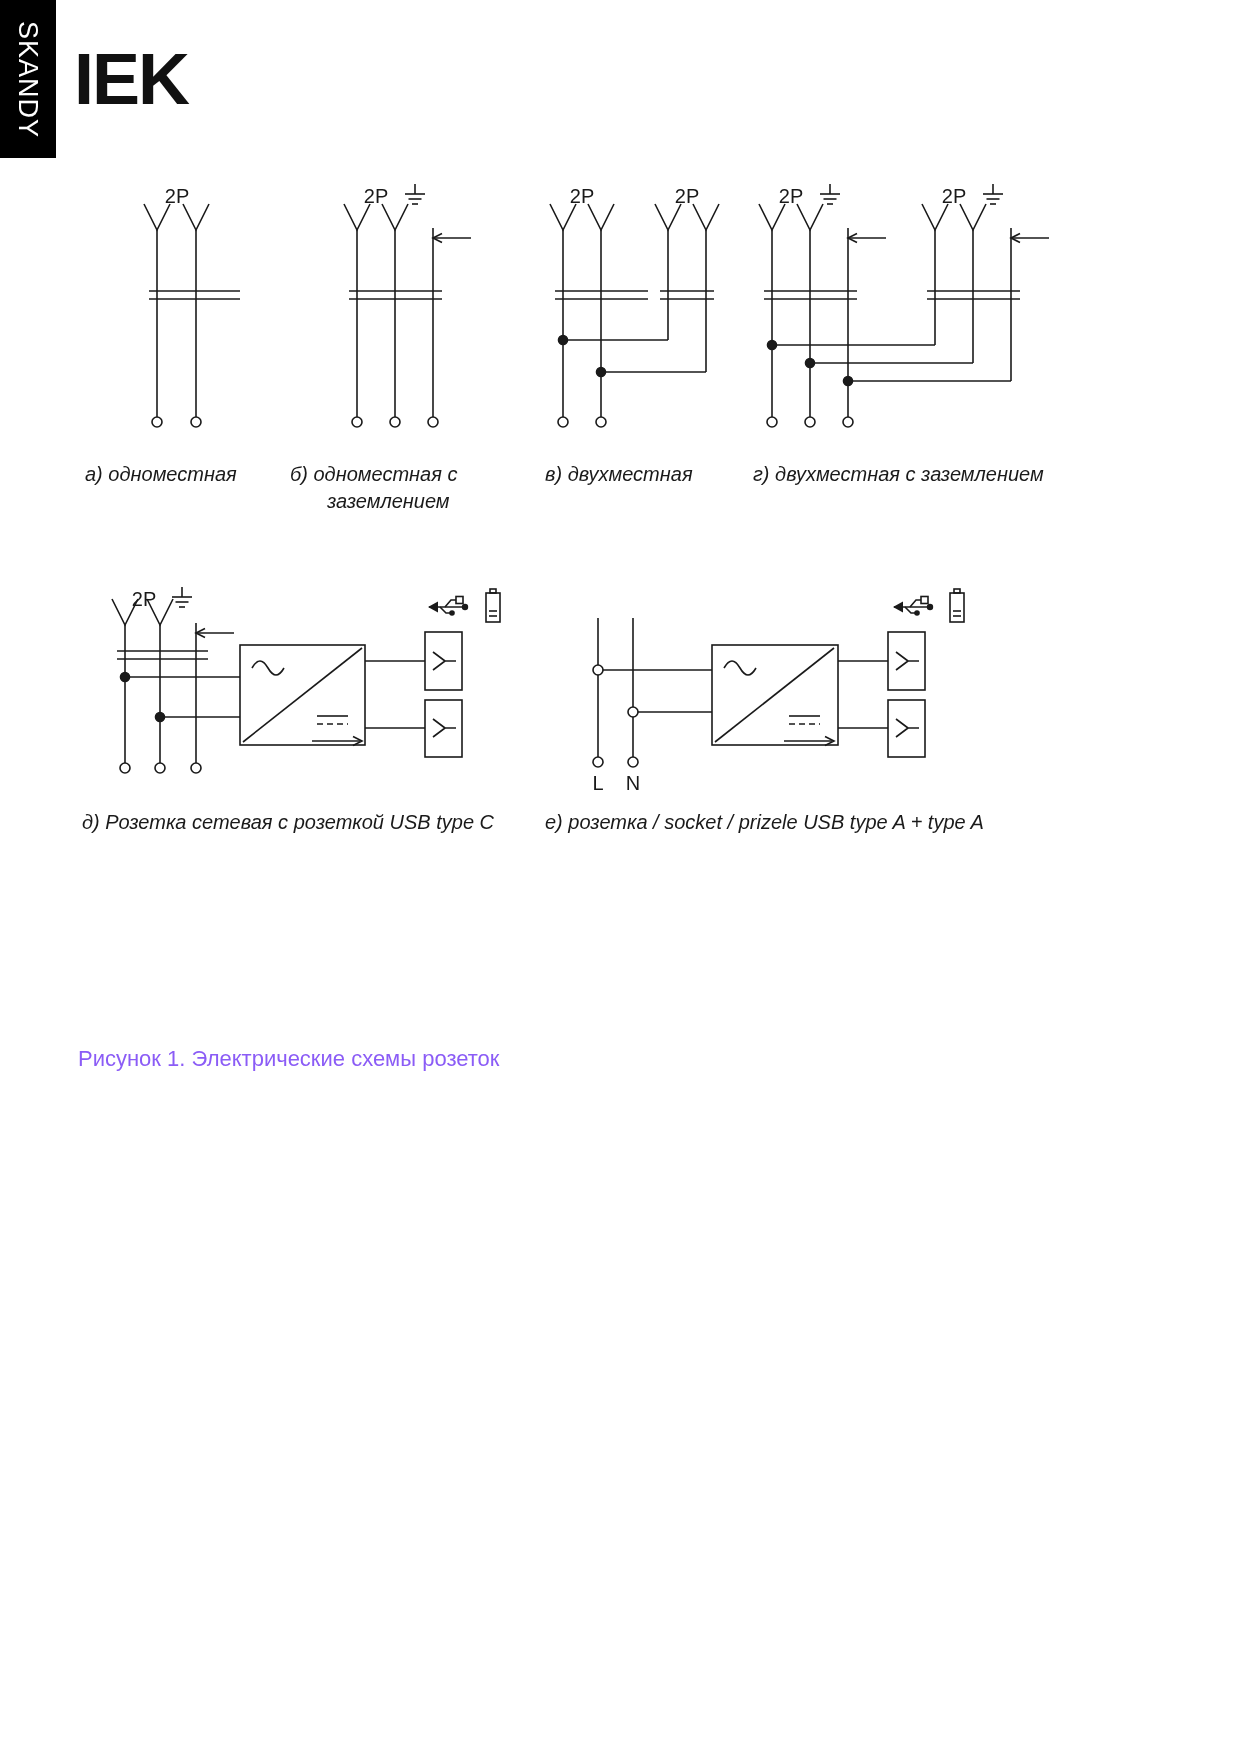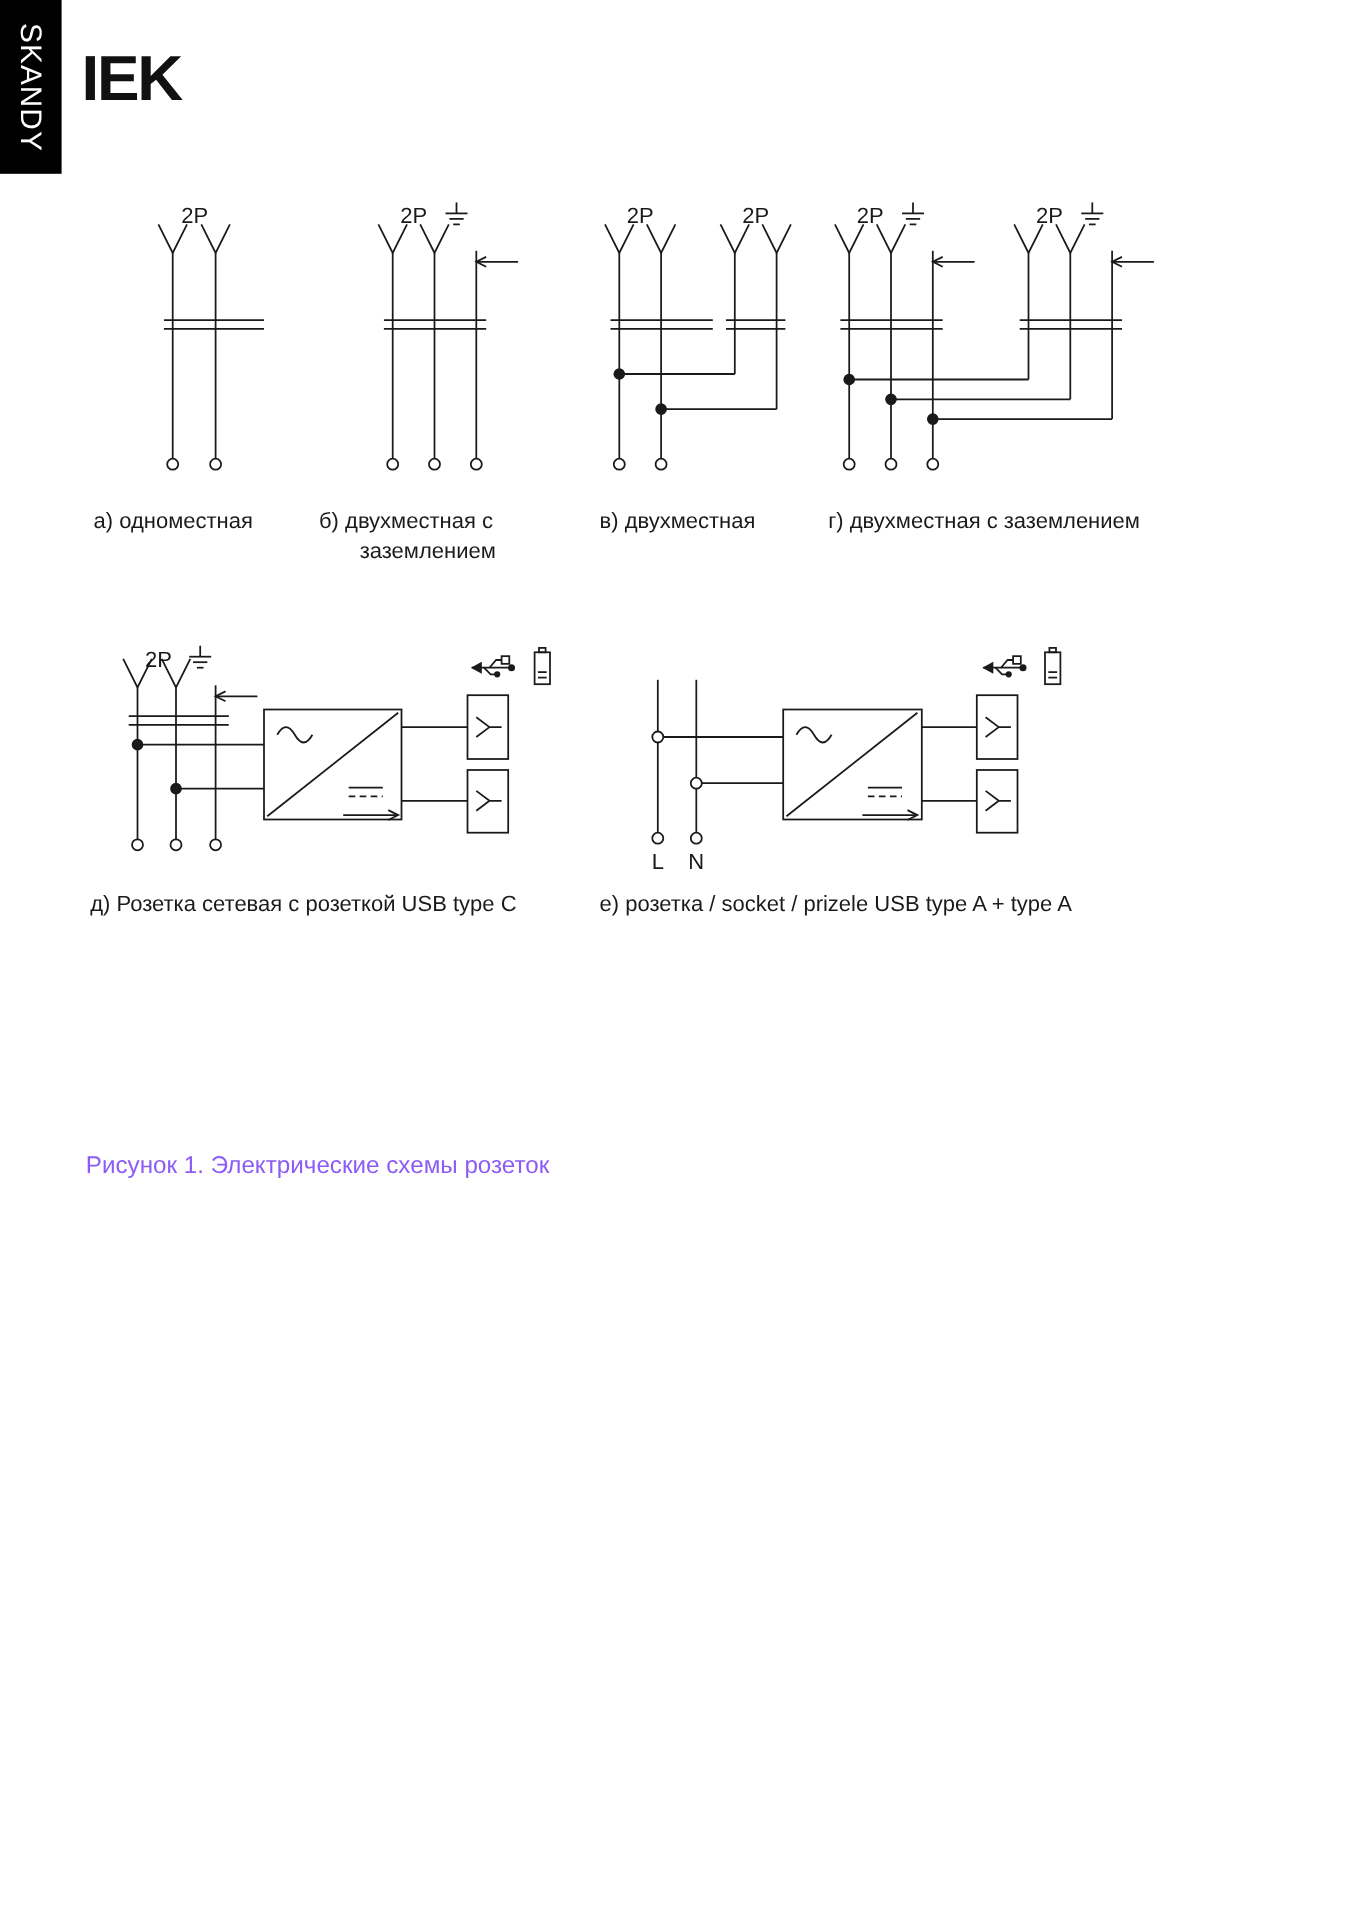--- a/index.html
+++ b/index.html
@@ -1,25 +1,25 @@
 <!DOCTYPE html>
 <html><head>
 <meta charset="utf-8">
 <style>
   html,body{margin:0;padding:0;background:#ffffff;}
   .page{position:relative;width:1239px;height:1746px;background:#ffffff;
         font-family:"Liberation Sans",sans-serif;color:#1a1a1a;overflow:hidden;}
   .brand-bar{position:absolute;left:0;top:0;width:56px;height:158px;background:#000;
              display:flex;align-items:center;justify-content:center;}
   .brand-text{transform:rotate(90deg);color:#fff;font-size:27px;letter-spacing:1px;white-space:nowrap;}
-  .logo{position:absolute;left:74px;top:38px;font-size:58px;font-weight:bold;
+  .logo{position:absolute;left:74px;top:38px;font-size:72px;font-weight:bold;
         letter-spacing:-2px;color:#111;}
   svg.diagram-layer{position:absolute;left:0;top:0;}
   svg text{font-family:"Liberation Sans",sans-serif;font-size:20px;fill:#1a1a1a;stroke:none;}
-  .caption{position:absolute;font-size:20px;line-height:27px;color:#1a1a1a;}
+  .caption{position:absolute;font-size:20px;line-height:27px;color:#1a1a1a;font-style:italic;}
   .caption .line{display:block;}
   .caption .indent{margin-left:37px;}
   .figure-caption{position:absolute;left:78px;top:1046px;font-size:22px;color:#8b5cf6;}
 </style>
 </head>
 <body>
 
 <div class="page">
 
   <div class="brand-bar">
@@ -280,21 +280,21 @@
           <line x1="3" y1="22" x2="11" y2="22"></line>
           <line x1="3" y1="27" x2="11" y2="27"></line>
         </g>
       </g>
 
     </g>
   </svg>
 
   <div class="caption" style="left:85px;top:461px;">а) одноместная</div>
   <div class="caption" style="left:290px;top:461px;">
-    <span class="line">б) двухместная с</span>
+    <span class="line">б) одноместная с</span>
     <span class="line indent">заземлением</span>
   </div>
   <div class="caption" style="left:545px;top:461px;">в) двухместная</div>
   <div class="caption" style="left:753px;top:461px;">г) двухместная с заземлением</div>
   <div class="caption" style="left:545px;top:809px;">е) розетка / socket / prizele USB type A + type A</div>
   <div class="caption" style="left:82px;top:809px;">д) Розетка сетевая с розеткой USB type C</div>
 
   <div class="figure-caption">Рисунок 1. Электрические схемы розеток</div>
 
 </div>

